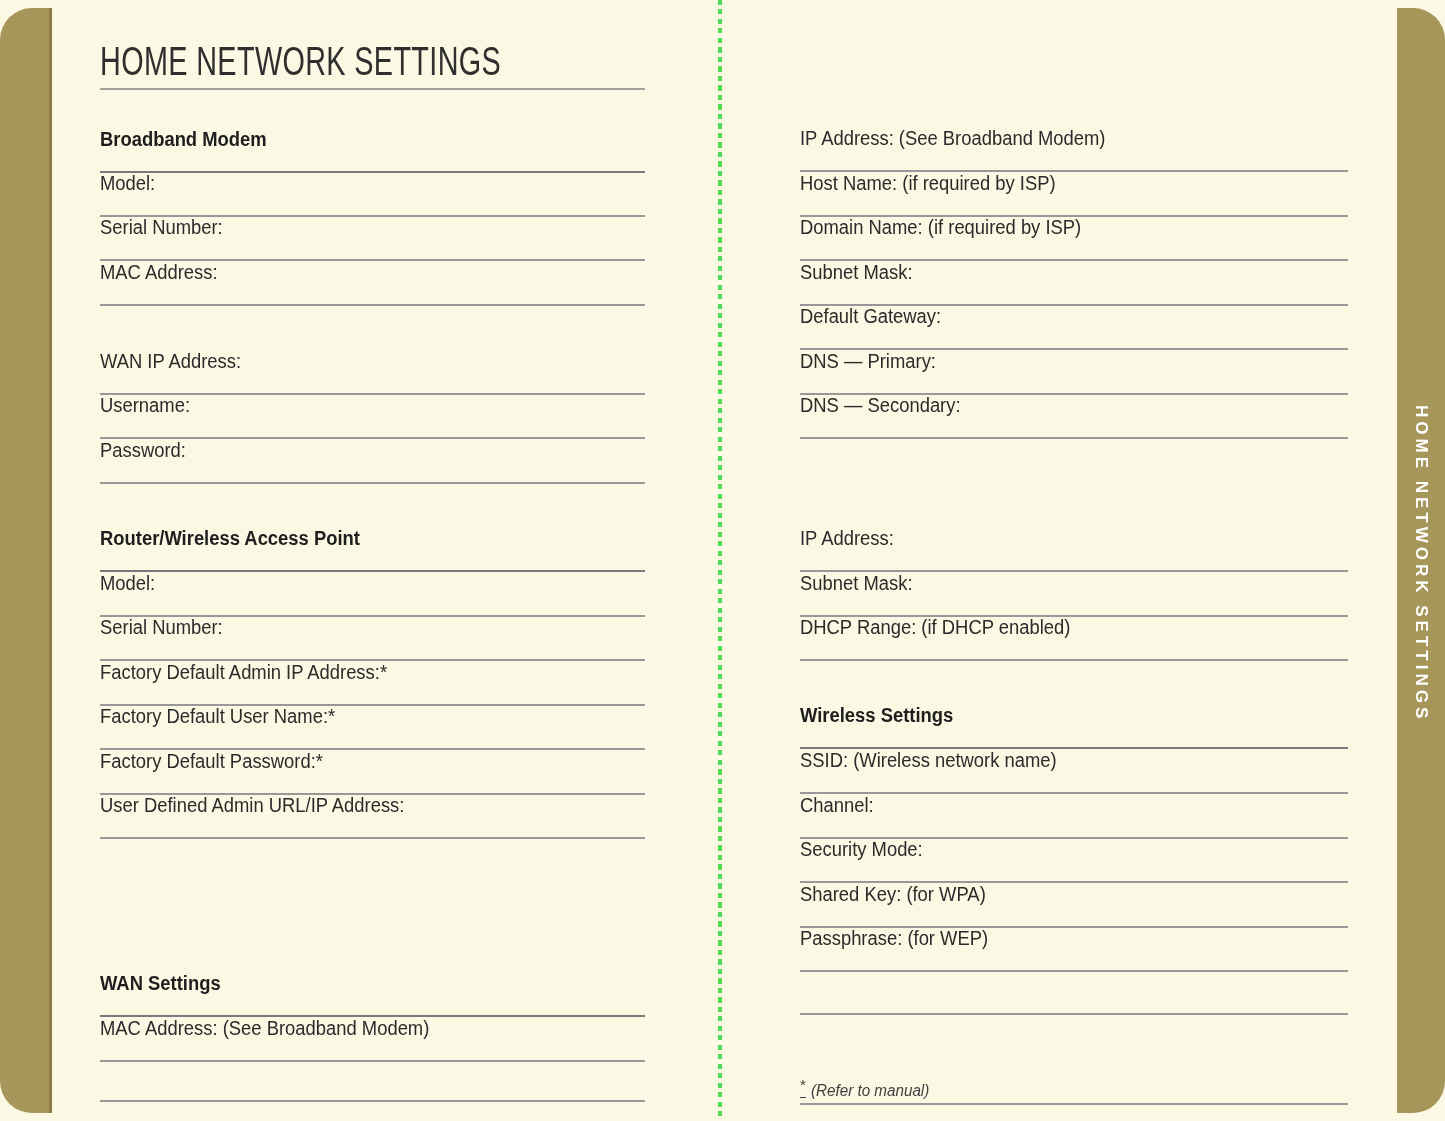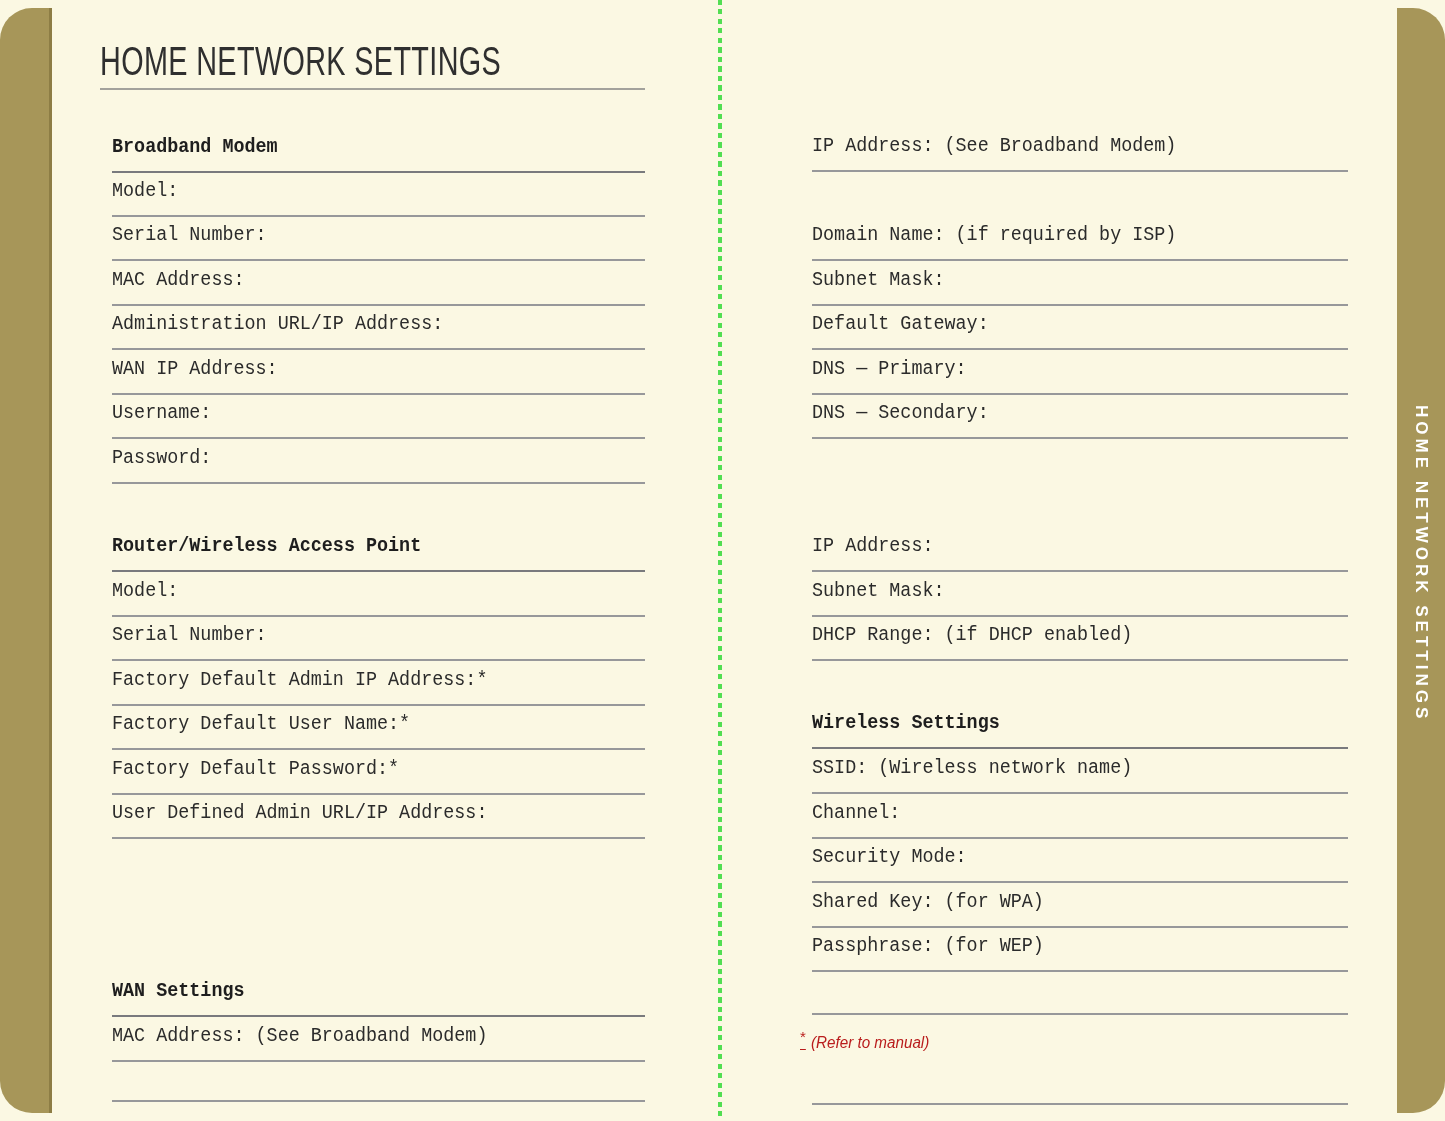--- a/index.html
+++ b/index.html
@@ -37,23 +37,23 @@
   .spine{
     position:absolute;left:718px;top:0;bottom:0;width:4px;
     background:repeating-linear-gradient(to bottom,var(--spine_dots) 0 5px,transparent 5px 9.5px);
   }
   
   .page{position:absolute;top:0;bottom:0;}
   .page-left{left:100px;width:545px;}
   .page-right{left:800px;width:548px;}
   
   .row{
-    position:absolute;left:12px;right:0;height:42px;
+    position:absolute;left:0;right:0;height:42px;
     border-bottom:2px solid var(--rule);
-    display:flex;align-items:center;font-family:Liberation Mono, monospace;
+    display:flex;align-items:flex-start;
   }
   .row.heading{border-bottom-color:var(--heading_rule);}
   .row.blank{border-bottom-color:var(--rule);}
   .lbl{
     display:inline-block;transform:scaleX(.92);transform-origin:0 100%;
     font-size:20px;line-height:20px;padding-bottom:7px;white-space:nowrap;
     color:var(--text);
   }
   .lbl.hd{font-weight:bold;color:#1E1E1E;}
   
@@ -61,21 +61,21 @@
     position:absolute;left:0;right:0;top:30px;height:58px;
     border-bottom:2px solid var(--title_rule);
     display:flex;align-items:flex-end;
   }
   .title{
     display:inline-block;transform:scaleX(.72);transform-origin:0 100%;
     font-size:40px;line-height:40px;padding-bottom:7px;white-space:nowrap;
     font-weight:400;color:#2F2F2F;letter-spacing:.5px;
   }
   
-  .footnote{position:absolute;left:0;top:1028px;font-size:16px;color:#b91c1c;text-decoration:underline;}
+  .footnote{position:absolute;left:0;top:1076px;font-size:16px;color:#404040;text-decoration:underline;}
   .fn-sym{font-style:normal;font-size:15px;vertical-align:6px;padding-right:5px;}
   .fn-text{font-style:italic;display:inline-block;transform:scaleX(.95);transform-origin:0 50%;}
 </style>
 </head>
 <body>
 
 <div class="canvas">
 
   <div class="band band-left"></div>
 
@@ -96,23 +96,20 @@
     </div>
     <div class="row" style="top:173px">
       <span class="lbl">Model:</span>
     </div>
     <div class="row" style="top:217px">
       <span class="lbl">Serial Number:</span>
     </div>
     <div class="row" style="top:262px">
       <span class="lbl">MAC Address:</span>
     </div>
-    <div class="row" style="top:306px">
-      <span class="lbl">Administration URL/IP Address:</span>
-    </div>
     <div class="row" style="top:351px">
       <span class="lbl">WAN IP Address:</span>
     </div>
     <div class="row" style="top:395px">
       <span class="lbl">Username:</span>
     </div>
     <div class="row" style="top:440px">
       <span class="lbl">Password:</span>
     </div>
 
@@ -146,20 +143,23 @@
     </div>
     <div class="row blank" style="top:1058px"></div>
 
   </div>
 
   <div class="page page-right">
 
     <div class="row" style="top:128px">
       <span class="lbl">IP Address: (See Broadband Modem)</span>
     </div>
+    <div class="row" style="top:173px">
+      <span class="lbl">Host Name: (if required by ISP)</span>
+    </div>
     <div class="row" style="top:217px">
       <span class="lbl">Domain Name: (if required by ISP)</span>
     </div>
     <div class="row" style="top:262px">
       <span class="lbl">Subnet Mask:</span>
     </div>
     <div class="row" style="top:306px">
       <span class="lbl">Default Gateway:</span>
     </div>
     <div class="row" style="top:351px">

